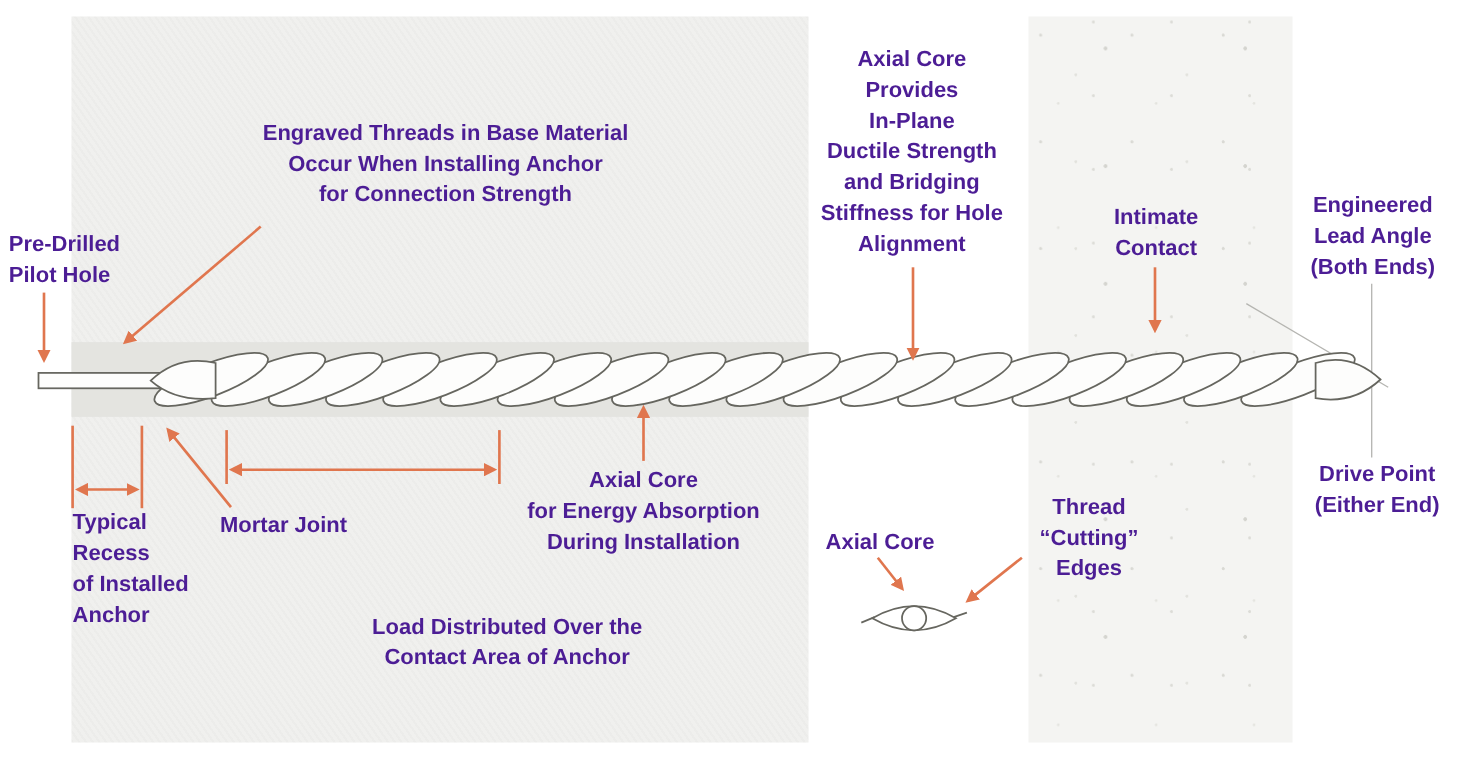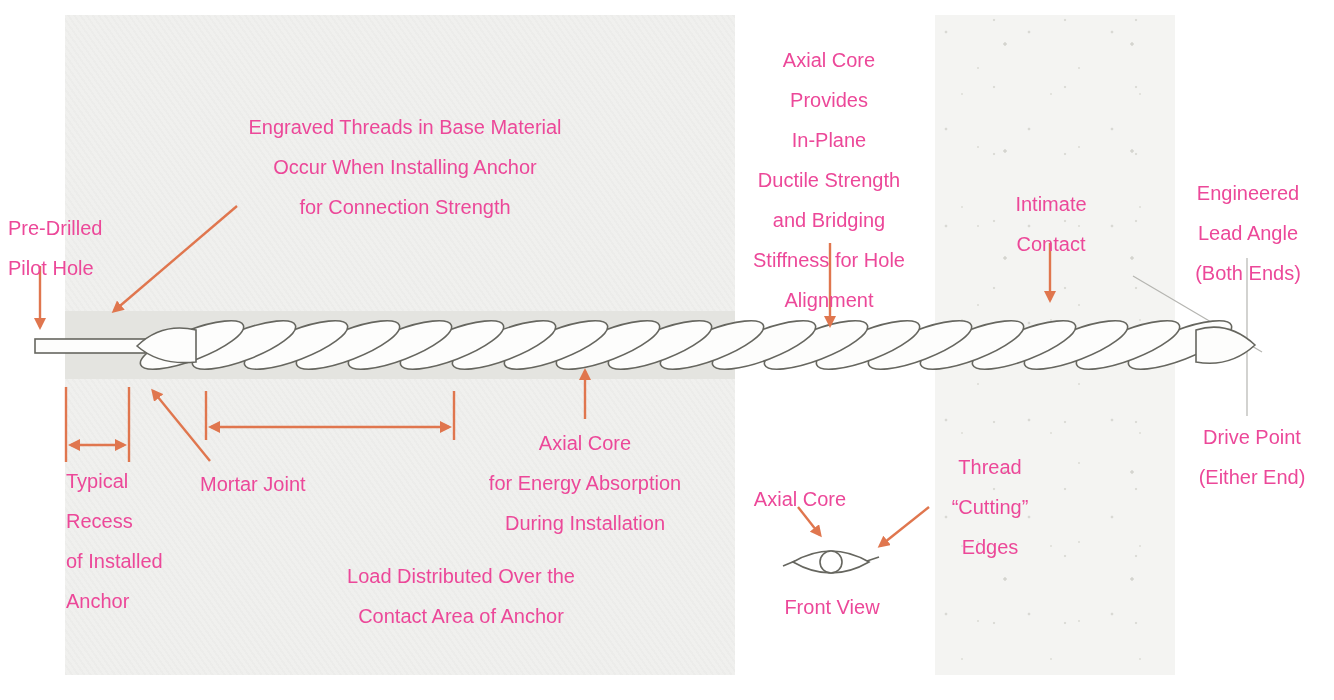--- a/index.html
+++ b/index.html
@@ -27,23 +27,24 @@
     background-size: 83px 97px, 101px 79px, 127px 107px, 89px 113px, 71px 67px;
   }
   .mortar-band{
     position:absolute;left:65px;top:311px;width:670px;height:68px;
     background:#e4e4e0;
   }
   svg.overlay{position:absolute;left:0;top:0;}
   .label{
     position:absolute;
     font-size:20px;
-    line-height:40px;
-    color:#ec4899;
+    line-height:28px;
+    color:#4c1d95;
     white-space:pre-line;
+    font-weight:bold;
   }
   .center{text-align:center;}
 </style>
 </head>
 <body>
 
 <div id="stage">
 
   <div class="panel-left"></div>
   <div class="panel-right"></div>
@@ -149,21 +150,20 @@
 
   <div class="label center" style="left:435px;top:423px;width:300px">Axial Core
 for Energy Absorption
 During Installation</div>
 
   <div class="label center" style="left:281px;top:556px;width:360px">Load Distributed Over the
 Contact Area of Anchor</div>
 
   <div class="label center" style="left:722px;top:479px;width:156px">Axial Core</div>
 
-  <div class="label center" style="left:754px;top:587px;width:156px">Front View</div>
 
   <div class="label center" style="left:920px;top:447px;width:140px">Thread
 “Cutting”
 Edges</div>
 
   <div class="label center" style="left:1162px;top:417px;width:180px">Drive Point
 (Either End)</div>
 
 </div>
 

